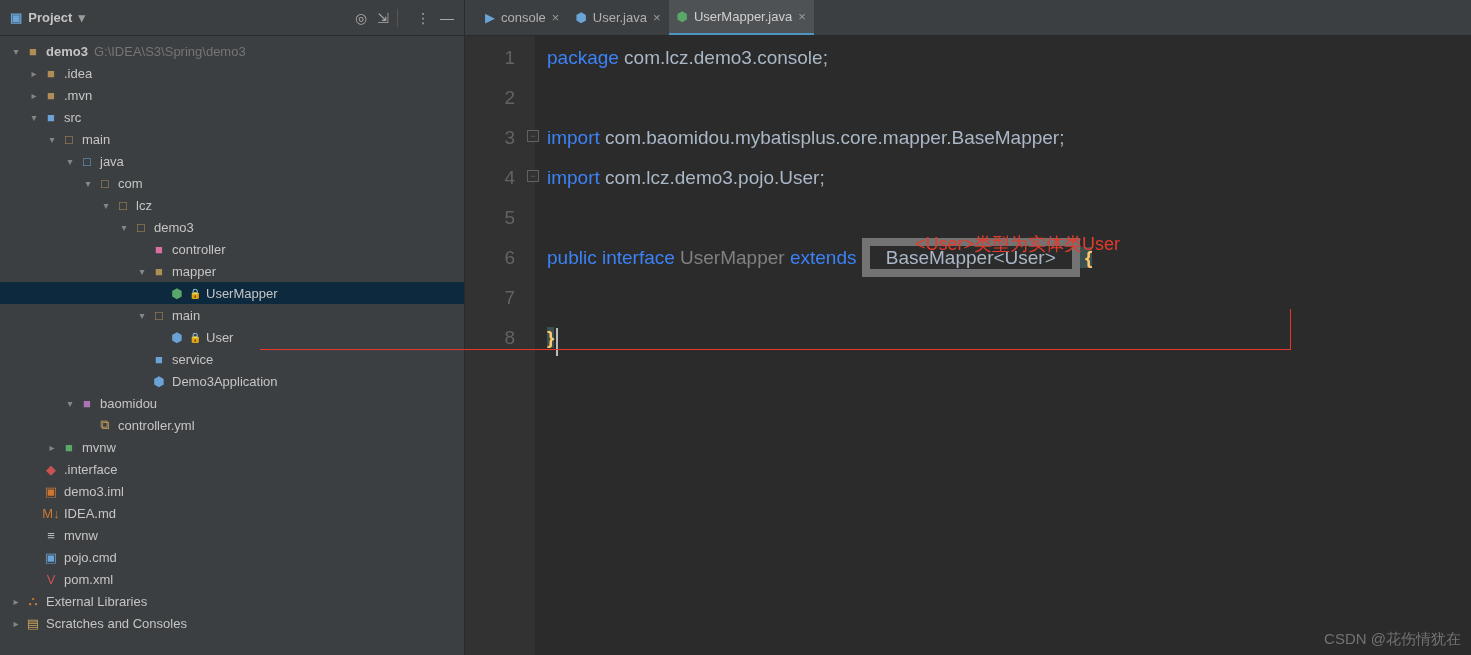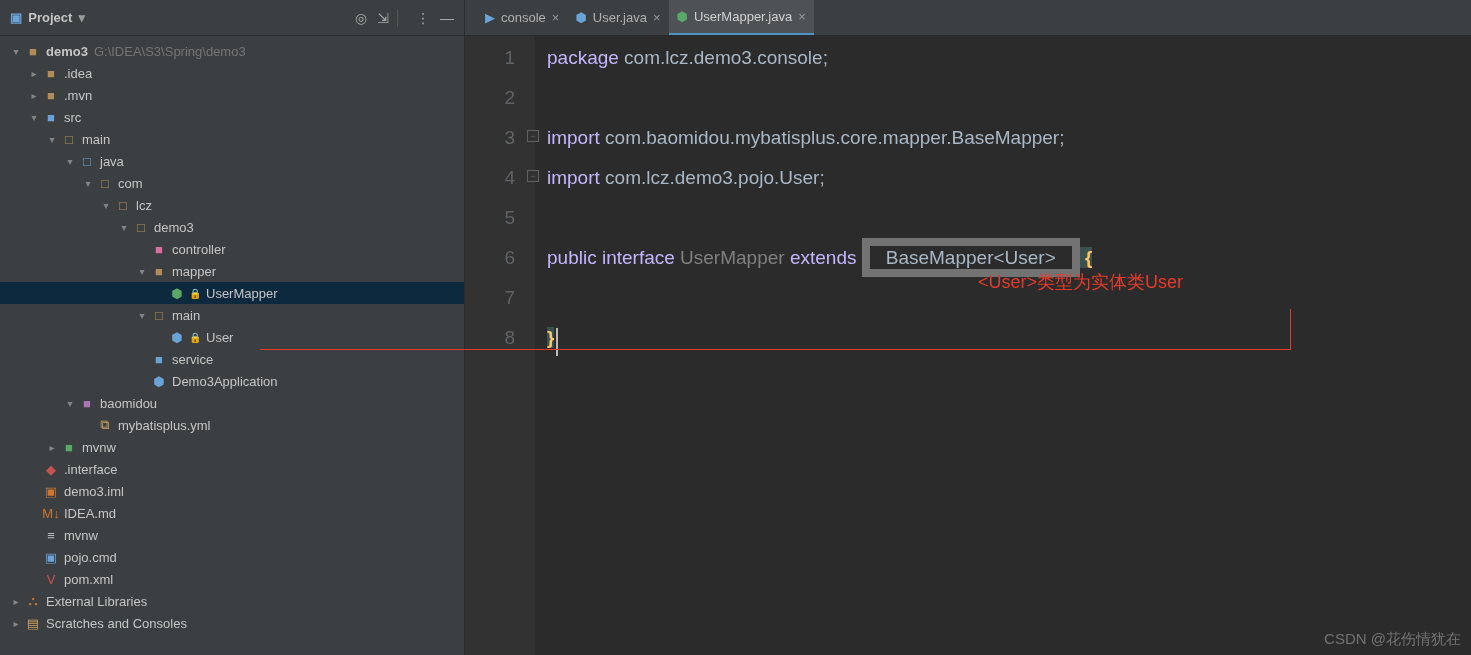--- a/index.html
+++ b/index.html
@@ -23,21 +23,21 @@
   .editor { flex:1; display:flex; flex-direction:column; background:#2b2b2b; }
   .tabs { display:flex; align-items:center; height:36px; background:#3c3f41; border-bottom:1px solid #2b2b2b; padding-left:12px; }
   .tab { display:flex; align-items:center; gap:6px; padding:0 8px; height:100%; color:#b0b0b0; cursor:pointer; }
   .tab.active { background:#4e5254; color:#d0d0d0; border-bottom:2px solid #4e94c6; }
   .tab .close { color:#9a9a9a; font-size:13px; cursor:pointer; }
   .code-area { flex:1; display:flex; font-family:"JetBrains Mono",Consolas,monospace; font-size:19px; line-height:40px; position:relative; }
   .gutter-wrap { width:70px; background:#323232; color:#606366; text-align:right; padding-right:20px; padding-top:2px; }
   .gutter-line { height:40px; }
   .code-body { flex:1; padding-left:12px; padding-top:2px; position:relative; }
   .code-line { height:40px; white-space:pre; color:#a9b7c6; position:relative; }
-  .kw { color:#c4b5fd; }
+  .kw { color:#3b82f6; }
   .mute { color:#808080; }
   .brace { color:#ffc66d; font-weight:bold; }
   .bracehl { background:#3b514d; }
   .redbox { border:8px solid #737373; padding:1px 16px; }
   .fold { position:absolute; left:-20px; top:12px; width:12px; height:12px; border:1px solid #606366; font-size:9px; line-height:10px; text-align:center; color:#606366; background:#323232; }
   .caret { display:inline-block; width:2px; height:28px; background:#bbbbbb; vertical-align:middle; margin-left:2px; position:relative; top:3px; }
   .annotation { position:absolute; color:#e53a2b; font-size:18px; pointer-events:none; }
   .redline { position:absolute; height:1px; background:#e53a2b; pointer-events:none; }
   .watermark { position:absolute; right:10px; bottom:6px; color:#8a8a8a; font-size:15px; opacity:.75; pointer-events:none; }
   .c-folder { color:#b08d57; }
@@ -152,21 +152,21 @@
           <span class="lbl">Demo3Application</span>
         </div>
         <div class="node" style="padding-left: 64px;">
           <span class="arrow">▾</span>
           <span class="ico c-purple">■</span>
           <span class="lbl">baomidou</span>
         </div>
         <div class="node" style="padding-left: 82px;">
           <span class="arrow"></span>
           <span class="ico c-yellow">⧉</span>
-          <span class="lbl">mybatisplus.yml</span>
+          <span class="lbl">controller.yml</span>
         </div>
         <div class="node" style="padding-left: 46px;">
           <span class="arrow">▸</span>
           <span class="ico c-green">■</span>
           <span class="lbl">mvnw</span>
         </div>
         <div class="node" style="padding-left: 28px;">
           <span class="arrow"></span>
           <span class="ico c-red">◆</span>
           <span class="lbl">.interface</span>
@@ -245,16 +245,16 @@
         <div class="code-line"><span class="fold">−</span><span class="kw">import</span><span> com.lcz.demo3.pojo.User;</span></div>
         <div class="code-line"></div>
         <div class="code-line"><span class="kw">public </span><span class="kw">interface </span><span class="mute">UserMapper </span><span class="kw">extends </span><span class="redbox">BaseMapper&lt;User&gt;</span><span class="brace bracehl"> {</span></div>
         <div class="code-line"></div>
         <div class="code-line"><span class="brace bracehl">}</span><span class="caret"></span></div>
       </div>
     </div>
   </div>
 </div>
 
-<div class="annotation" style="top:232px; left:978px;margin-top:38px;">&lt;User&gt;类型为实体类User</div>
+<div class="annotation" style="top:232px; left:915px;">&lt;User&gt;类型为实体类User</div>
 <div class="redline" style="top:349px; left:260px; width:1030px;"></div>
 <div class="redline" style="top:309px; left:1290px; width:1px; height:41px;"></div>
 <div class="watermark">CSDN @花伤情犹在</div>
 
 </body></html>

